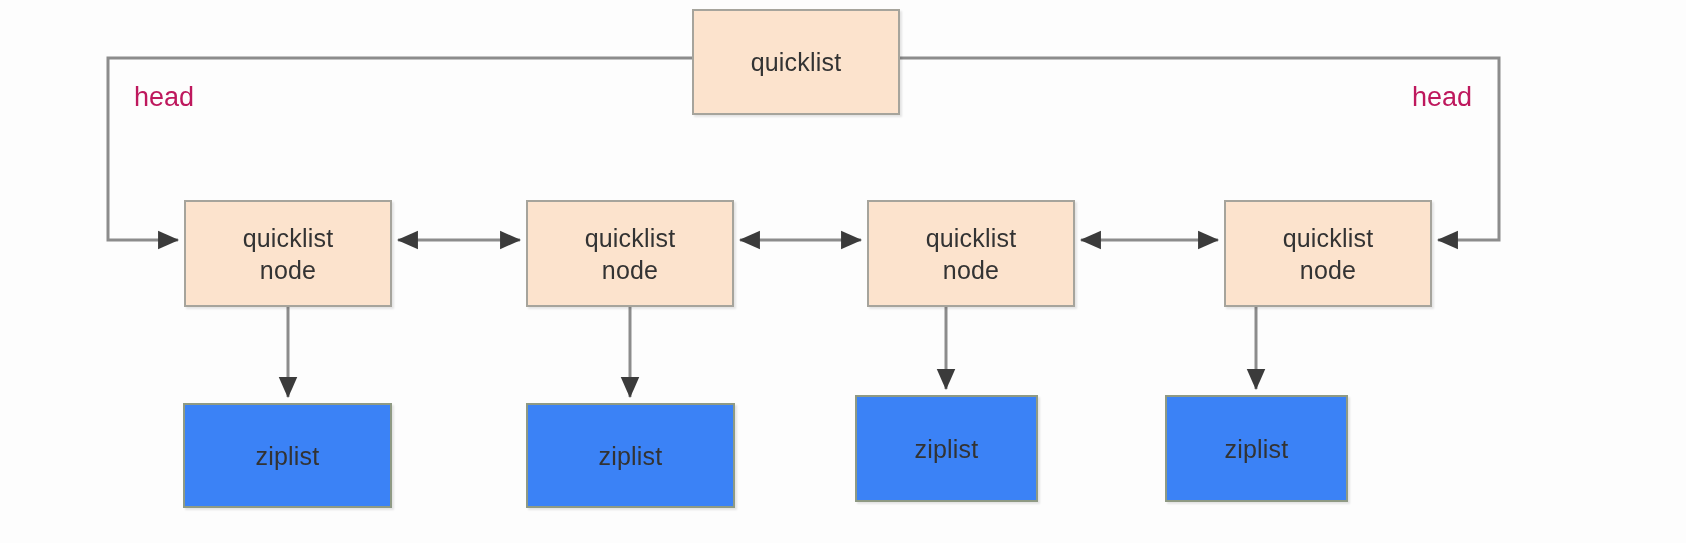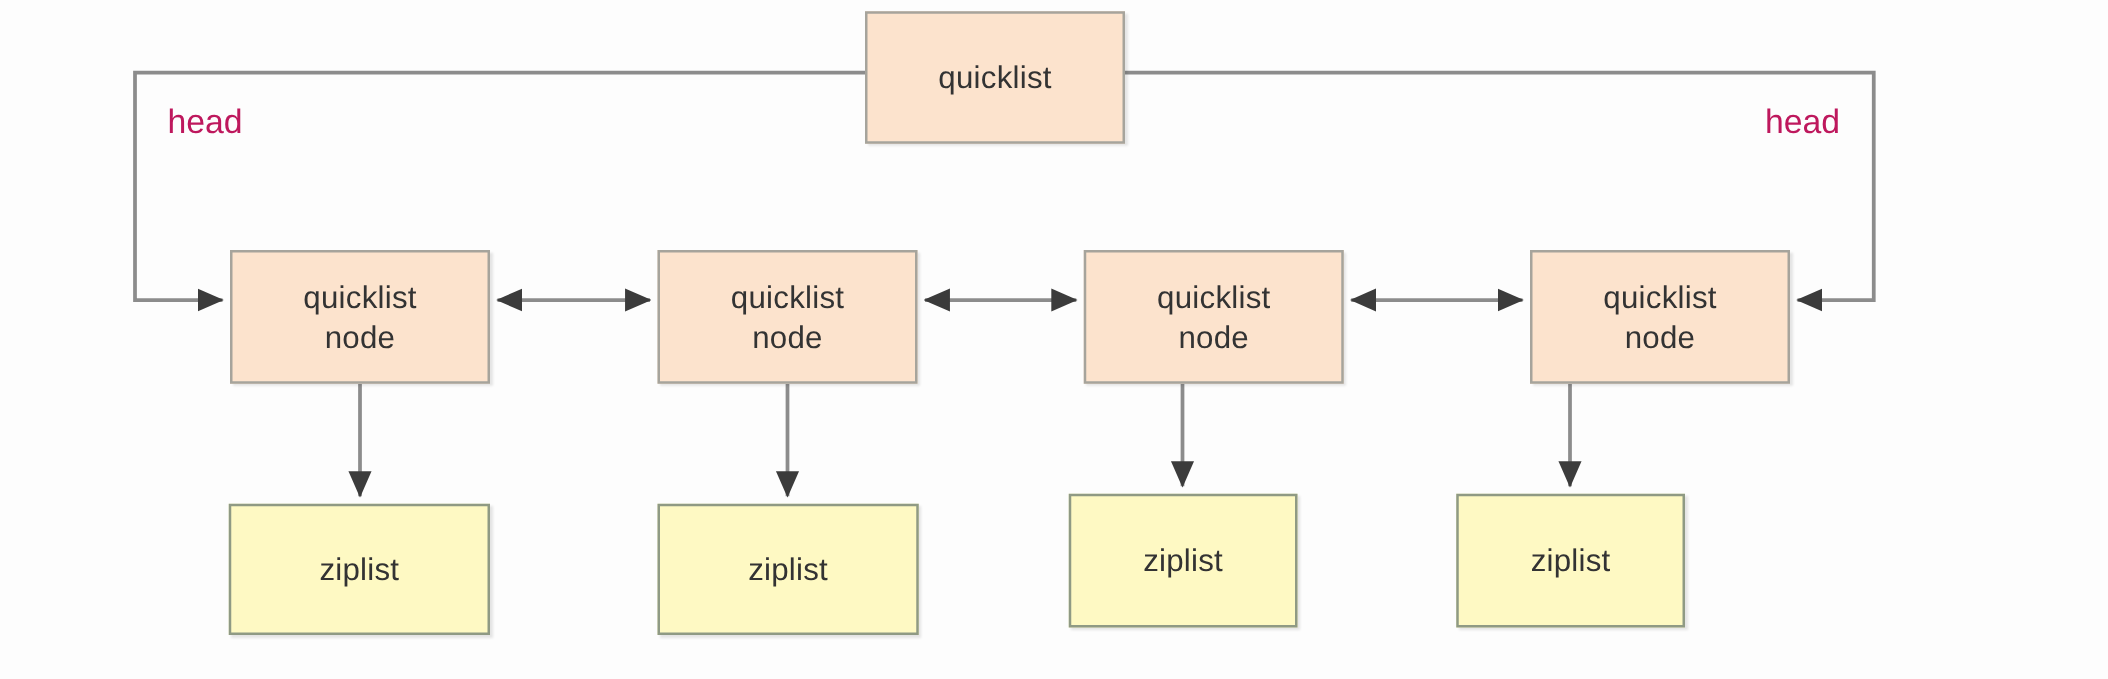--- a/index.html
+++ b/index.html
@@ -42,21 +42,21 @@
     font-size: 25px;
     line-height: 1.28;
     letter-spacing: 0.2px;
     box-shadow: 2px 2px 2px rgba(0,0,0,0.10);
   }
   .box-orange {
     background: #fce3cd;
     border-color: #a6a49c;
   }
   .box-green {
-    background: #fef9c3;
+    background: #3b82f6;
     border-color: #8f9a84;
   }
   .box-label {
     display: block;
     white-space: pre-line;
   }
   .edge-label {
     position: absolute;
     color: #be185d;
     font-size: 27px;

